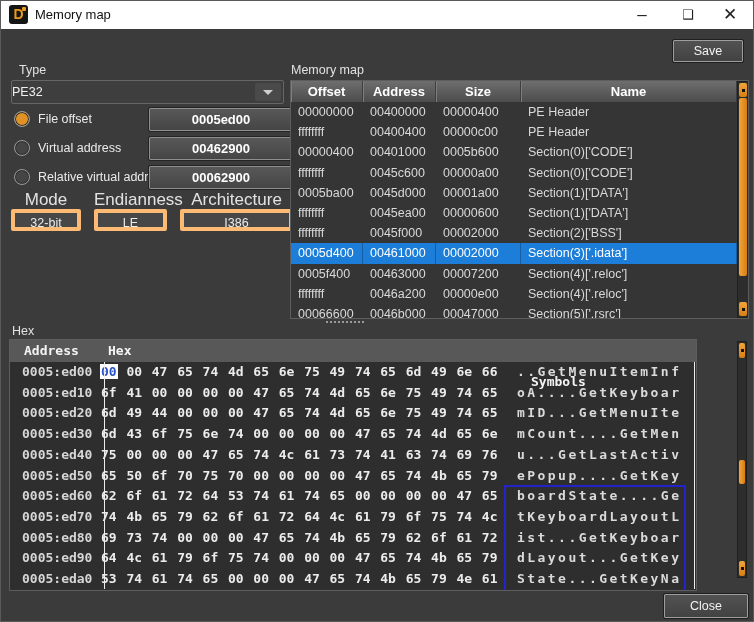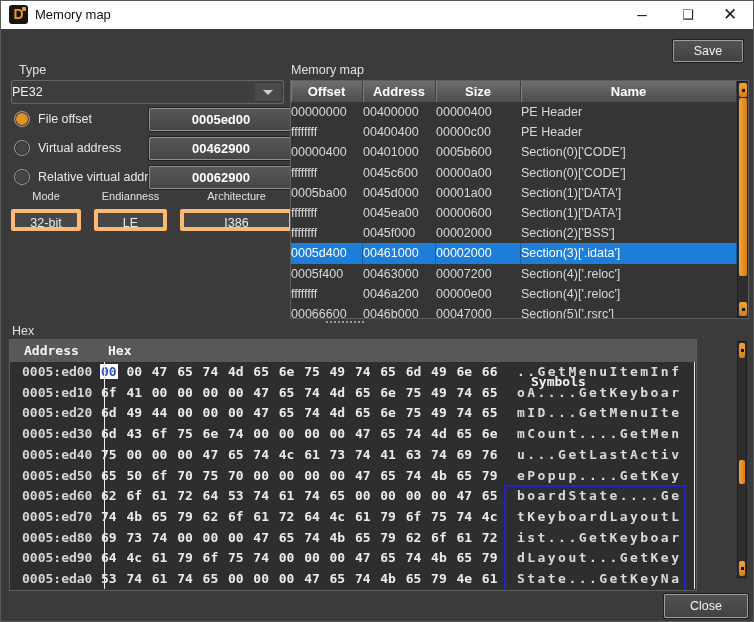--- a/index.html
+++ b/index.html
@@ -25,21 +25,21 @@
   
   .btn { position:absolute; background:linear-gradient(#525252,#424242); border:1px solid #9d9d9d;
          outline:1px solid #1f1f1f; color:#f2f2f2; font-size:12.5px; text-align:center; border-radius:1px; }
   .btn-save { left:672px; top:11px; width:70px; height:22px; line-height:20px; }
   .btn-close { left:663px; top:565px; width:84px; height:24px; line-height:22px; }
   .val-btn { position:absolute; left:148px; width:144px; height:23px; background:linear-gradient(#585858,#454545);
              border:1px solid #8f8f8f; outline:1px solid #242424; border-radius:1px;
              color:#ffffff; font-weight:bold; font-size:13px; text-align:center; line-height:21px; }
   .mini-btn { position:absolute; top:180px; height:22px; background:#474747; border:4px solid #fdba74;
               border-radius:2px; color:#ececec; font-size:12.5px; text-align:center; line-height:20px; }
-  .mini-label { position:absolute; top:161px; font-size:11px; color:#e2e2e2; text-align:center; }
+  .mini-label { position:absolute; top:161px; font-size:17px; color:#e2e2e2; text-align:center; }
   
   .combo { position:absolute; left:10px; top:51px; width:273px; height:24px; background:#3e3e3e;
            border:1px solid #666; border-radius:2px; color:#f0f0f0; font-size:12.5px; line-height:22px; padding-left:0; }
   .combo-arrow { position:absolute; right:2px; top:2px; width:26px; height:18px; background:#4a4a4a; border-radius:2px; }
   .combo-arrow::after { content:""; position:absolute; left:8px; top:7px; border-left:5px solid transparent;
            border-right:5px solid transparent; border-top:5px solid #cfcfcf; }
   
   .radio-row { position:absolute; left:13px; height:23px; }
   .radio { position:absolute; left:0; top:3px; width:16px; height:16px; border-radius:50%;
            background:#454545; border:1px solid #9a9a9a; box-shadow:inset 0 0 0 1px #2e2e2e; }
@@ -48,21 +48,21 @@
   
   .mm-table { position:absolute; left:289px; top:51px; width:459px; height:239px; background:#353535;
               border:1px solid #5d5d5d; overflow:hidden; }
   .mm-head { position:absolute; left:0; top:0; width:446px; height:21px; background:linear-gradient(#6e6e6e,#4c4c4c); display:flex; }
   .mm-hcell { font-size:13px; font-weight:bold; color:#fff; text-align:center; line-height:21px;
               border-right:1px solid #3e3e3e; box-shadow:inset 1px 0 0 #7d7d7d; }
   .mm-body { position:absolute; left:0; top:21px; width:446px; height:217px; overflow:hidden; }
   .mm-row { display:flex; height:20.2px; line-height:20.2px; font-size:12.5px; color:#d9d9d9; }
   .mm-row.sel { background:#1c7ed9; color:#fff; }
   .mm-row.sel .mm-cell { border-right:1px solid rgba(0,0,0,0.25); }
-  .mm-cell { overflow:hidden; white-space:nowrap; }
+  .mm-cell { padding-left:7px; overflow:hidden; white-space:nowrap; }
   .c-offset { width:72px; } .c-address { width:73px; } .c-size { width:85px; } .c-name { flex:1; }
   
   .sbar { position:absolute; background:#2d2d2d; border:1px solid #1f1f1f; }
   .sb-arrow { position:absolute; left:1px; right:1px; background:linear-gradient(#f2a53a,#d77e12); border-radius:2px; }
   .sb-arrow::after { content:""; position:absolute; left:50%; top:50%; width:3px; height:3px; margin:-1.5px; background:#111; }
   .sb-thumb { position:absolute; left:1px; right:1px; background:linear-gradient(90deg,#f2a53a,#d77e12); border-radius:2px; }
   .mm-sbar { left:446px; top:0; width:12px; height:237px; }
   .mm-sbar .up { top:1px; height:14px; } .mm-sbar .dn { bottom:1px; height:14px; }
   .mm-sbar .sb-thumb { top:16px; height:178px; }
   .hex-sbar { left:736px; top:312px; width:10px; height:237px; }

